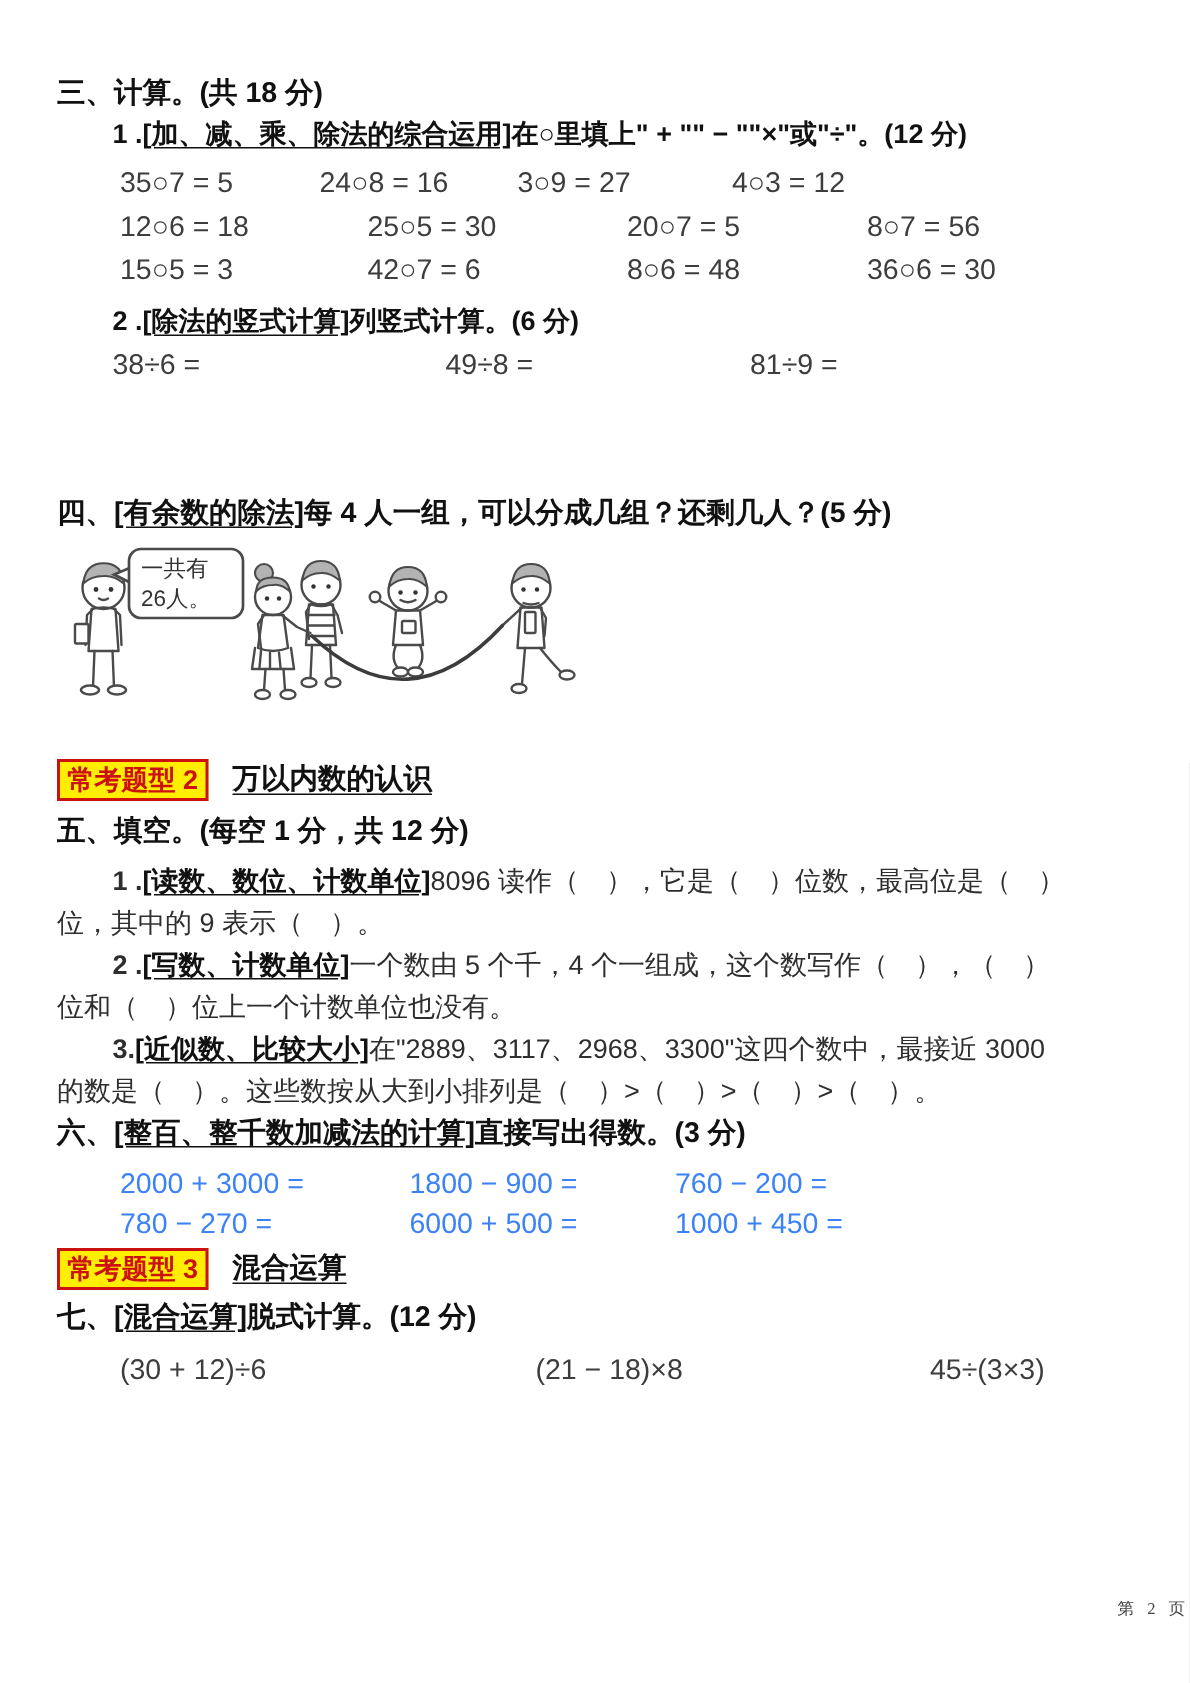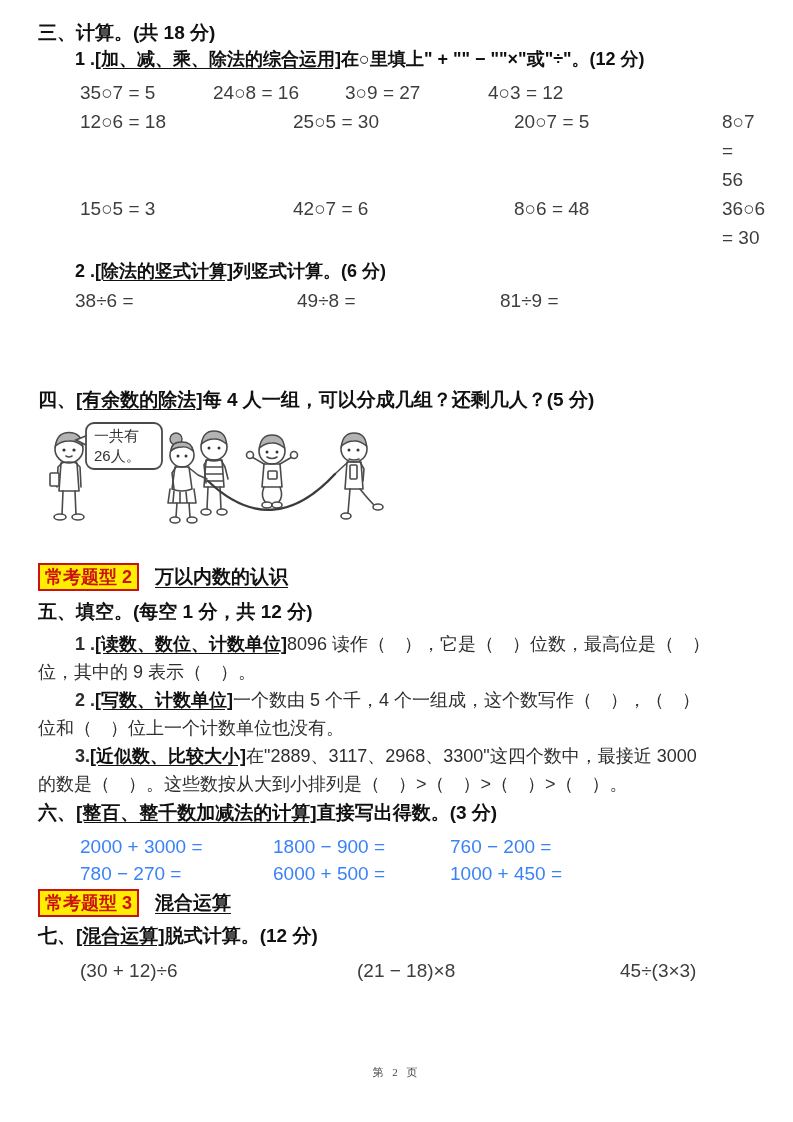--- a/index.html
+++ b/index.html
@@ -4,31 +4,31 @@
 <style>
   html,body { margin:0; padding:0; background:#e8e8e8; }
   .page {
     position: relative;
     width: 793px; height: 1122px;
     margin: 0 auto;
     background: #ffffff;
     font-family: "Liberation Sans", "DejaVu Sans", sans-serif;
     color: #222;
     box-sizing: border-box;
-    padding: 20px 40px 0 38px;
+    padding: 50px 40px 0 38px;
     overflow: hidden;
   }
   .sec-title { font-size: 19px; line-height: 26px; font-weight: bold; color:#111; }
   .tag { font-weight: bold; text-decoration: underline; text-underline-offset: 3px; color:#111; }
   .qhead { font-size: 18px; line-height: 26px; font-weight: bold; color:#111; padding-left: 37px; }
   .qnum { font-weight: bold; }
 
   .eq-row { display: grid; font-size: 19px; line-height: 29px; color: #3d3d3d; padding-left: 42px; }
   .eq-row.r1  { grid-template-columns: 133px 132px 143px auto; margin-top: 6px; }
-  .eq-row.r23 { grid-template-columns: 165px 173px 160px auto; gap: 48px; }
+  .eq-row.r23 { grid-template-columns: 165px 173px 160px auto; }
 
   .div-row { display:grid; grid-template-columns: 222px 203px auto; padding-left: 37px;
              font-size: 19px; line-height: 29px; color:#3d3d3d; margin-top: 2px; }
   .workspace { height: 72px; }
 
   .sec-line { font-size: 19px; line-height: 26px; font-weight: bold; color:#111; }
 
   .illustration { margin: 4px 0 0 -14px; height: 118px; }
 
   .badge-row { margin-top: 28px; display:flex; align-items:center; gap: 16px;
@@ -44,21 +44,21 @@
 
   .s6-head { margin-top: 2px; }
   .s6-row { display:grid; grid-template-columns: 193px 177px auto; padding-left: 42px;
             font-size: 19px; line-height: 27px; color:#3b82f6; }
   .s6-row.first { margin-top: 7px; }
 
   .s7-head { margin-top: 6px; }
   .s7-row { display:grid; grid-template-columns: 277px 263px auto; padding-left: 42px;
             font-size: 19px; line-height: 27px; color:#3d3d3d; margin-top: 8px; }
 
-  .footer { position:absolute; bottom: 42px; left:0; right:0; text-align:center;
+  .footer { position:absolute; bottom: 42px; left:0; right:0; text-align:right;
             font-size: 11px; font-family: "Liberation Serif", serif; color:#444;
             letter-spacing: 3px; margin-top: 48px; }
 
   .kid-line { fill:none; stroke:#4a4a4a; stroke-width:1.6; stroke-linecap:round; stroke-linejoin:round; }
   .kid-hair { fill:#b3b3b3; stroke:#4a4a4a; stroke-width:1.4; }
   .kid-skin { fill:#ffffff; stroke:#4a4a4a; stroke-width:1.6; }
   .bubble   { fill:#ffffff; stroke:#4a4a4a; stroke-width:1.8; }
   .bubble-text { font: 15px "Liberation Sans", sans-serif; fill:#333; }
 </style>
 </head>

